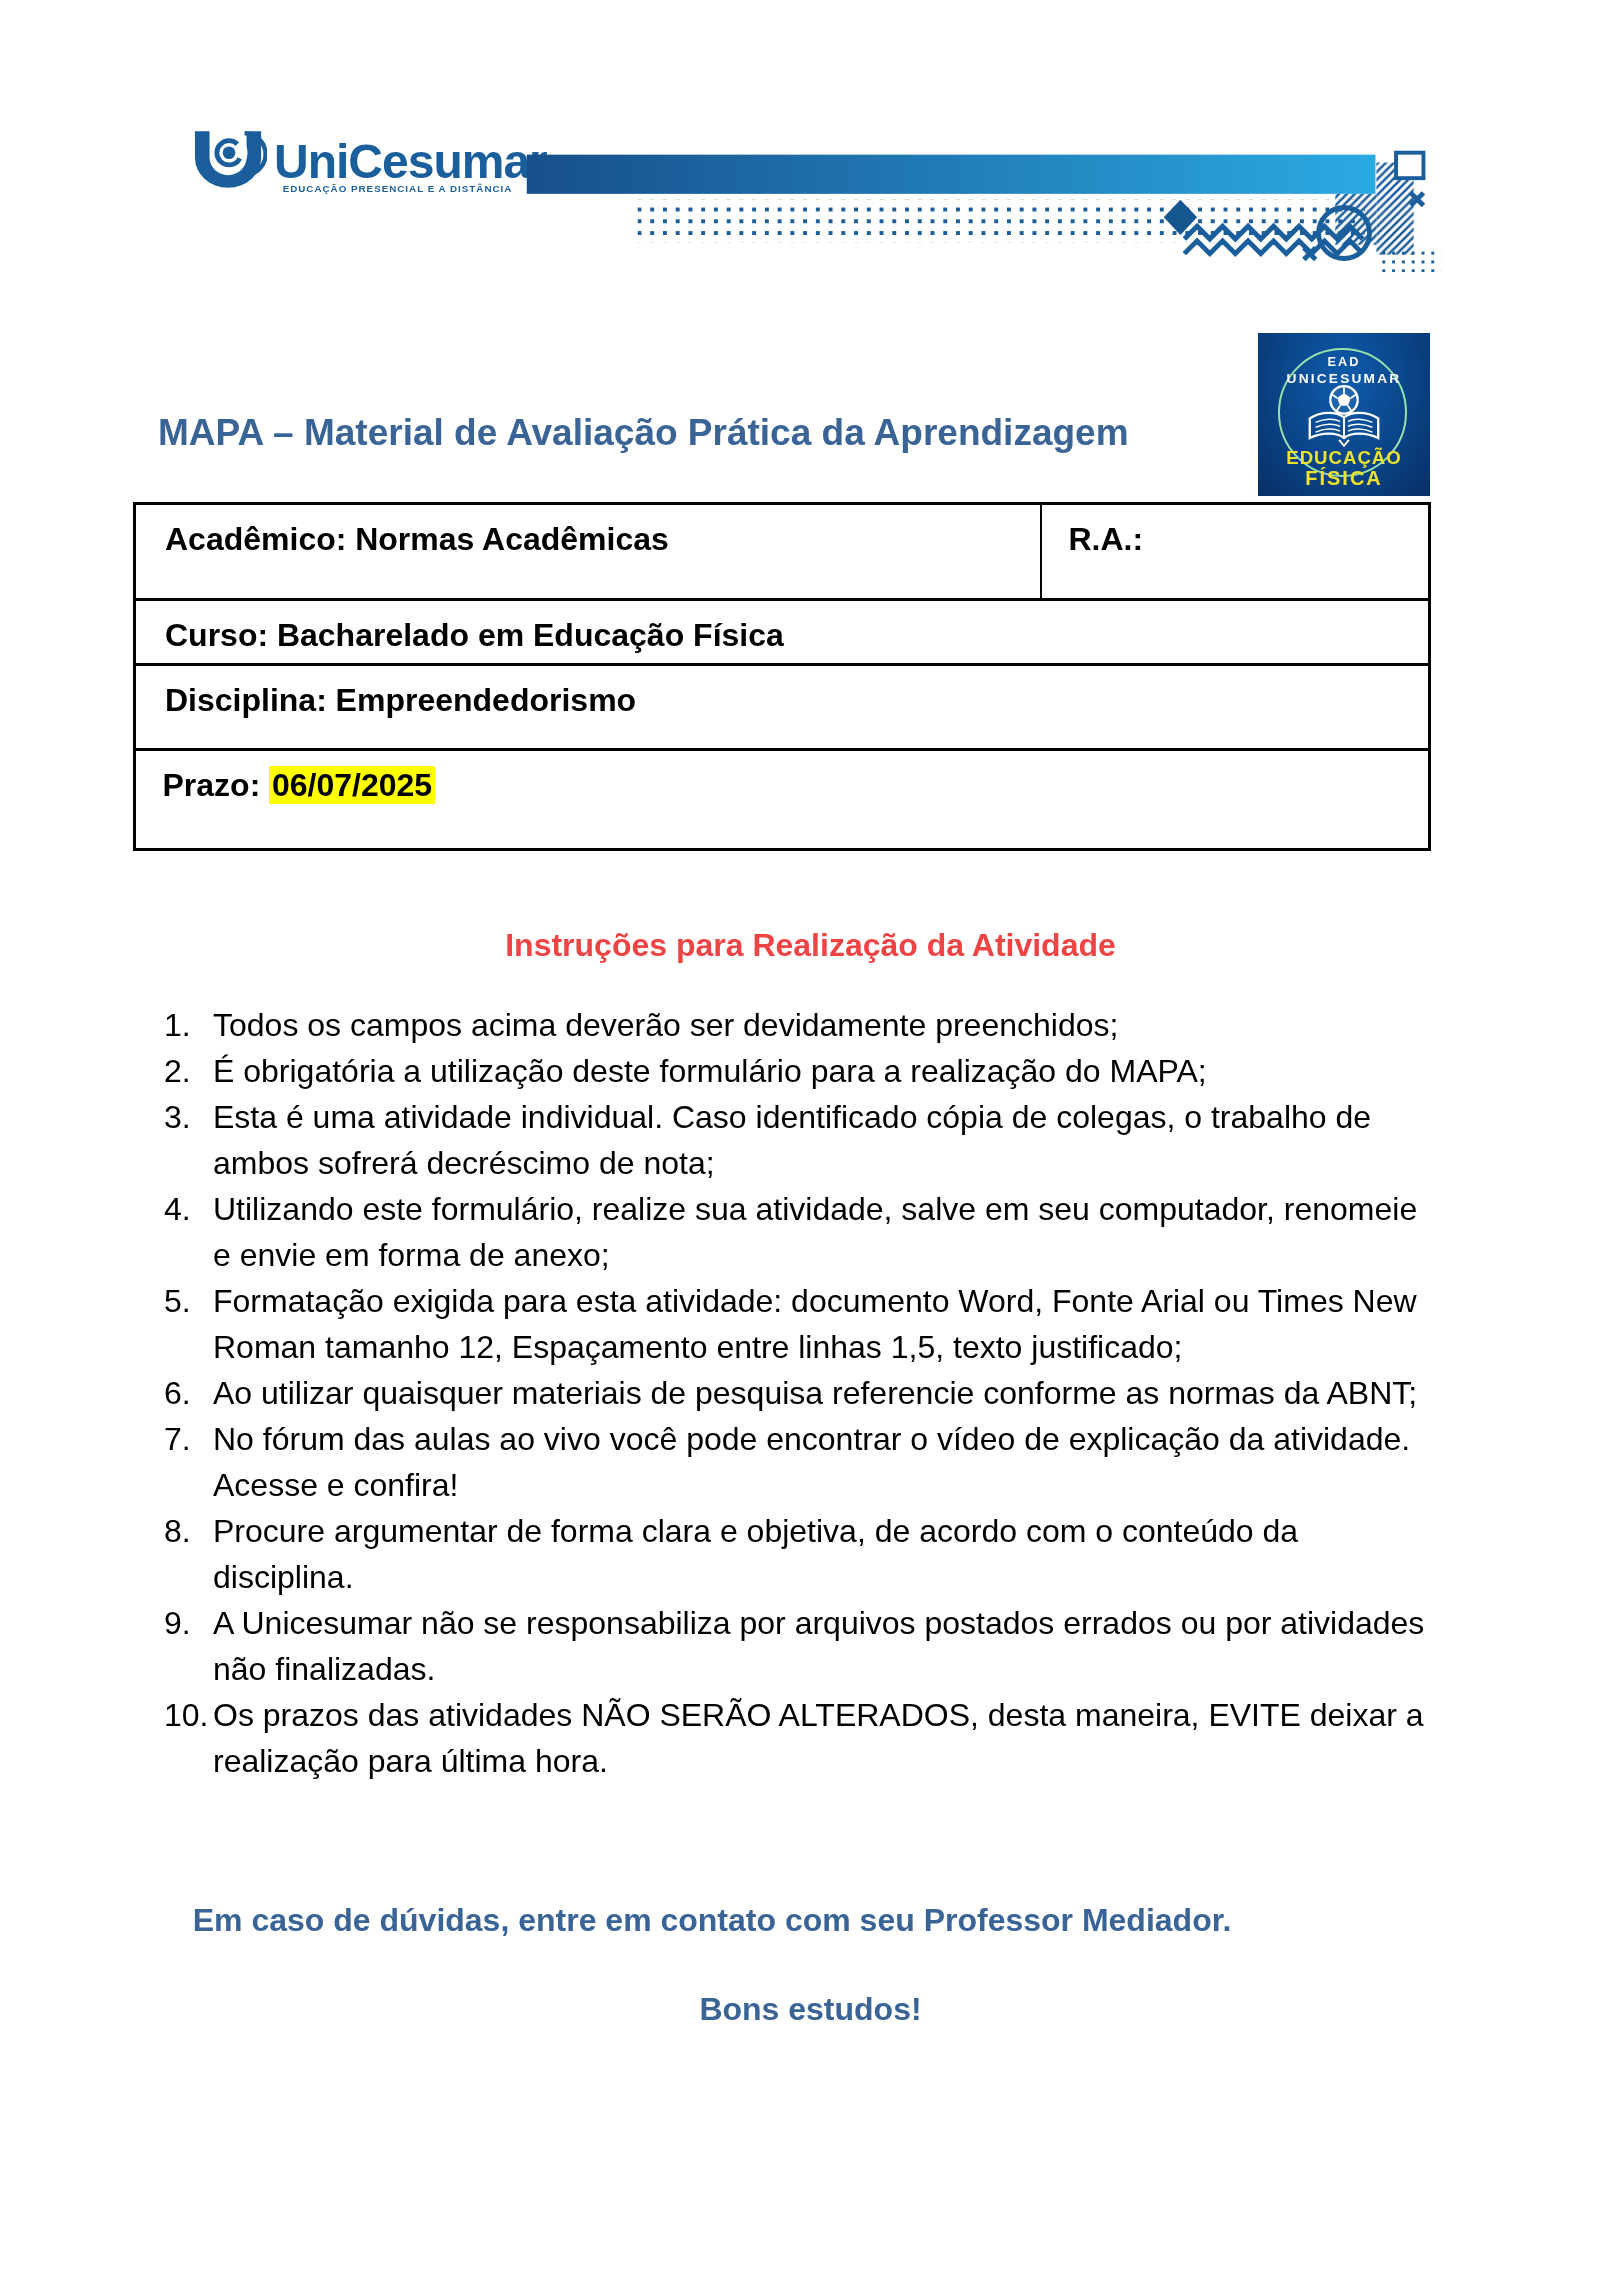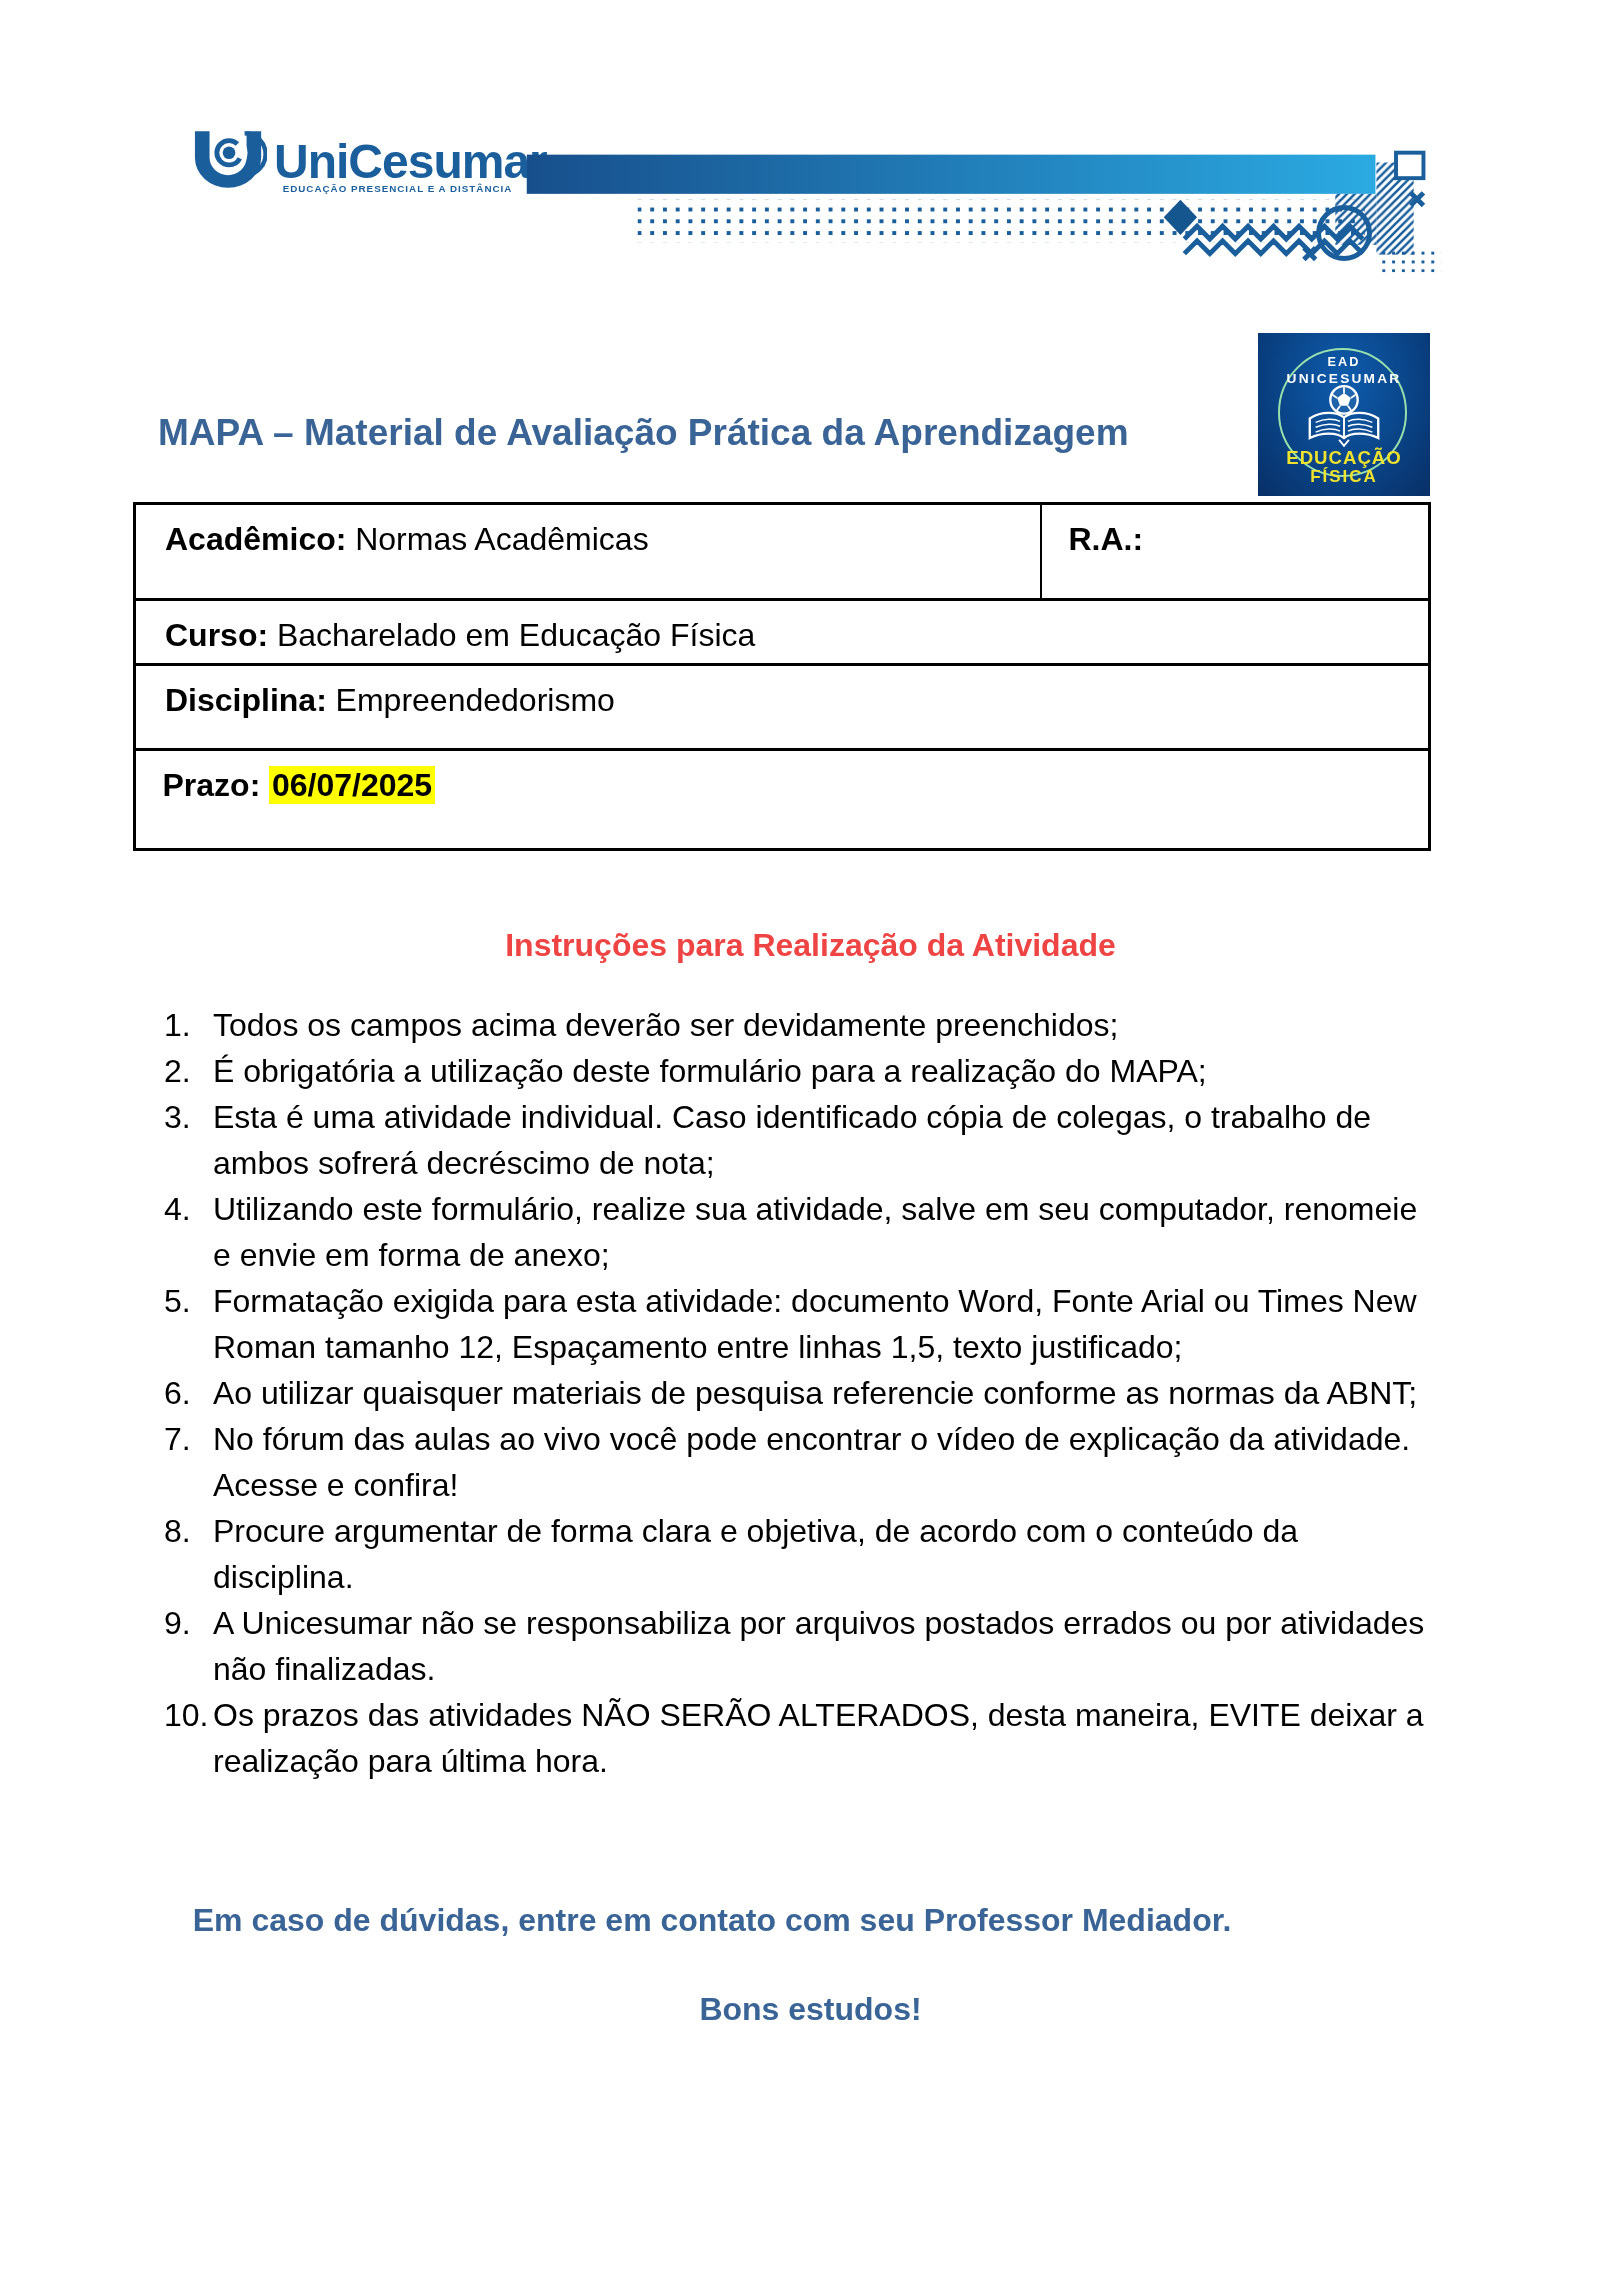--- a/index.html
+++ b/index.html
@@ -21,35 +21,35 @@
   
   .badge{position:absolute;left:1258px;top:333px;width:172px;height:163px;
          background:radial-gradient(ellipse at 50% 30%, #0E5CAD 0%, #0A4487 55%, #082F66 100%);}
   .ring{position:absolute;left:19.6px;top:14.7px;width:129px;height:129px;border:2px solid #98E0AC;
         border-radius:50%;box-sizing:border-box;}
   .badge .btxt{position:absolute;left:0;width:172px;text-align:center;white-space:nowrap;}
   .b-ead{top:21.6px;font-size:12.7px;font-weight:bold;color:#fff;letter-spacing:2px;}
   .b-org{top:38px;font-size:13.7px;font-weight:bold;color:#fff;letter-spacing:2.2px;}
   .b-icon{position:absolute;left:42px;top:52px;}
   .b-sub1{top:114px;font-size:18.6px;font-weight:bold;color:#EEE22C;letter-spacing:1px;}
-  .b-sub2{top:134px;font-size:17px;font-weight:bold;color:#EEE22C;letter-spacing:2px;}
+  .b-sub2{top:134px;font-size:20px;font-weight:bold;color:#EEE22C;letter-spacing:2px;}
   
   .form-table{position:absolute;left:133px;top:502px;width:1298px;height:349px;
               border:3.9px solid #000;box-sizing:border-box;background:#fff;}
   .ft-row{display:flex;box-sizing:border-box;}
   .ft-row1{height:96px;border-bottom:3.9px solid #000;}
   .ft-row2{height:65px;border-bottom:3.9px solid #000;}
   .ft-row3{height:85px;border-bottom:3.9px solid #000;}
   .ft-row4{height:80px;}
   .cell{box-sizing:border-box;font-size:32px;line-height:39px;padding:14.7px 17.6px 0 29px;}
   .cell-main{width:906px;}
   .bordered{border-right:2.9px solid #000;}
   .cell-side{flex:1;padding-left:26.5px;}
   .lbl{font-weight:bold;}
-  .val{margin-left:8.8px;}
+  .val{margin-left:8.8px;font-weight:bold;}
   .hl{margin-left:8.8px;font-weight:bold;background:#FFFF00;padding:1px 2.9px;}
   
   .instr-heading{position:absolute;left:0;top:927px;width:1621px;text-align:center;
                  font-size:32px;font-weight:bold;color:#ef4444;}
   .instr-list{position:absolute;left:133px;top:1002px;width:1302px;margin:0;
               padding:0 0 0 80px;box-sizing:border-box;list-style:none;counter-reset:it;
               font-size:32px;line-height:46px;}
   .instr-list li{counter-increment:it;position:relative;}
   .instr-list li::before{content:counter(it) ".";position:absolute;left:-49px;top:0;}
   

